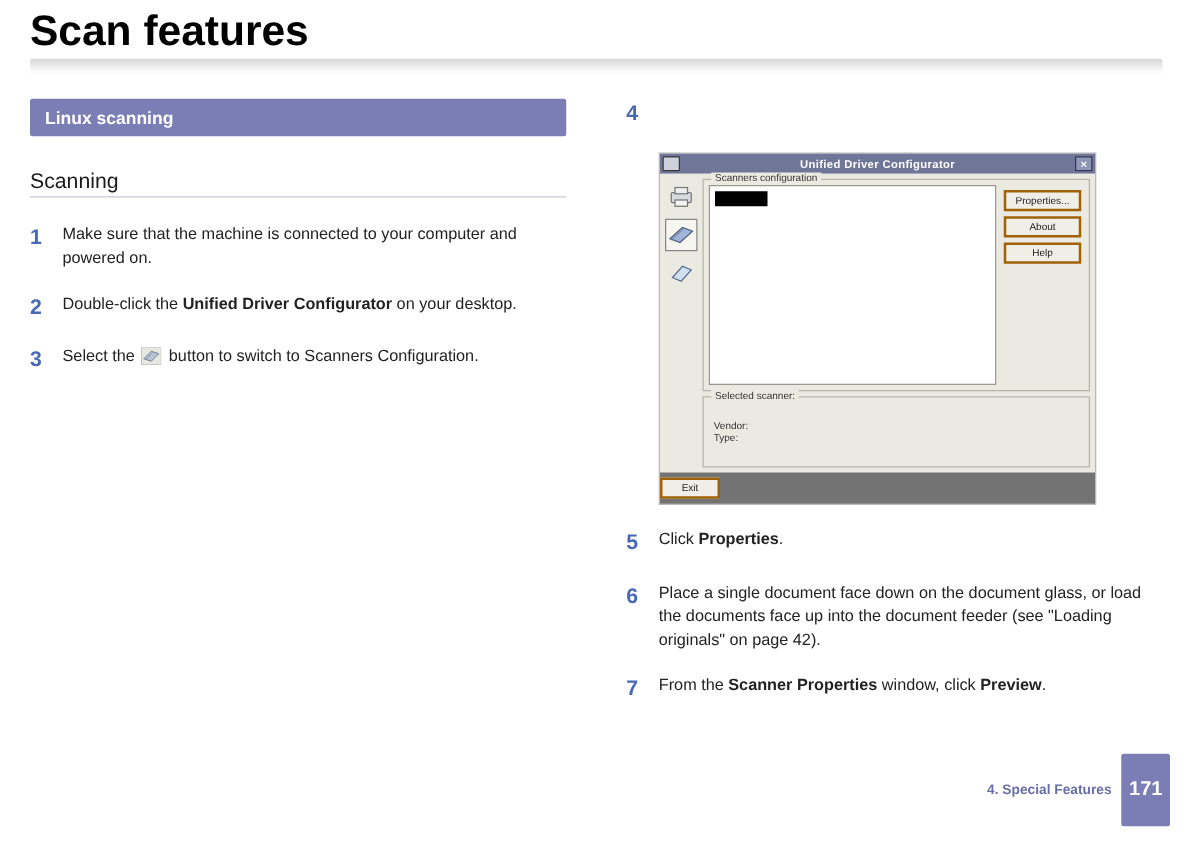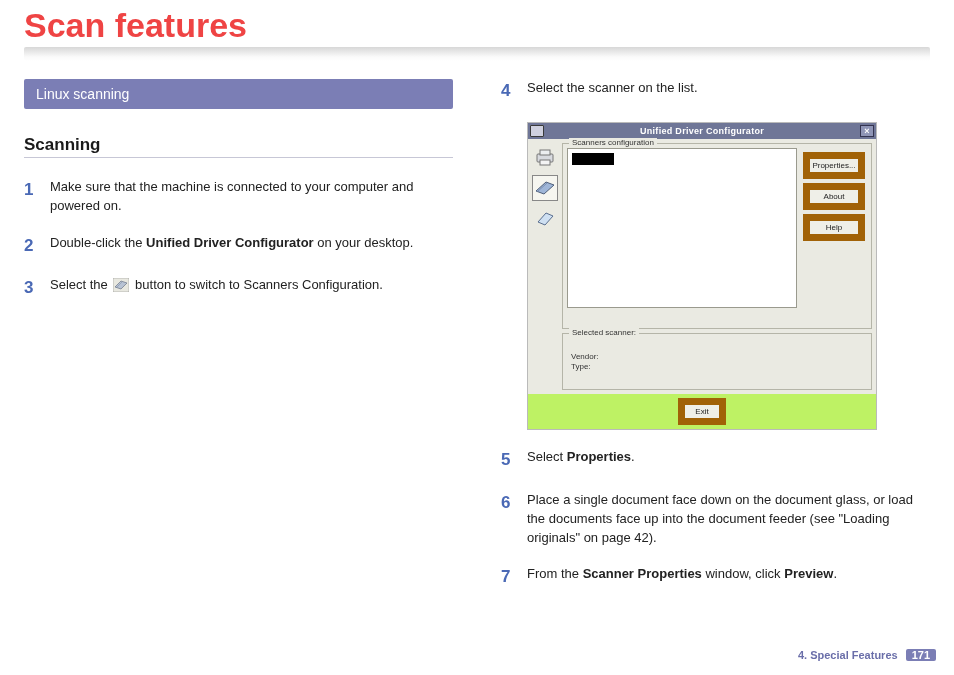--- a/index.html
+++ b/index.html
@@ -8,48 +8,48 @@
     height: 675px;
     font-family: "Segoe UI", "Myriad Pro", Arial, sans-serif;
     background: #ffffff;
     position: relative;
     color: #222;
   }
   .page-title {
     font-size: 34px;
     font-weight: 700;
     padding: 6px 0 2px 24px;
-    color: #ef4444;
+    color: #000000;
   }
   .title-underline {
     height: 14px;
     margin: 0 24px 18px 24px;
     background: linear-gradient(to bottom, #d7d7d7 0%, #fafafa 70%, #ffffff 100%);
     border-radius: 2px;
   }
   .content {
     display: flex;
     padding: 0 24px;
     gap: 48px;
   }
   .col {
     flex: 1;
   }
   .section-bar {
     background: #7b7eb5;
     color: #ffffff;
-    font-weight: 400;
+    font-weight: 700;
     font-size: 14px;
     padding: 7px 12px;
     border-radius: 2px;
     margin-bottom: 26px;
     width: 100%;
   }
   .subheading {
-    font-weight: 700;
+    font-weight: 400;
     font-size: 17px;
     margin-top: 8px;
     margin-bottom: 2px;
     color: #1a1a1a;
   }
   .sub-underline {
     height: 1px;
     background: #c7c7d6;
     margin-bottom: 20px;
   }
@@ -130,21 +130,21 @@
   }
   .sidebtn.active { border: 1px solid #888; background: #f6f6f0; }
   .fig-main {
     flex: 1;
     display: flex;
     flex-direction: column;
   }
   .fig-group {
     border: 1px solid #b5b5a8;
     margin: 2px;
-    padding: 4px 4px 20px 4px;
+    padding: 4px 4px 4px 4px;
     position: relative;
     background: #eaeae2;
   }
   .fig-group-label {
     position: absolute;
     top: -6px; left: 6px;
     background: #eaeae2;
     font-size: 8px;
     padding: 0 3px;
     color: #333;
@@ -165,55 +165,55 @@
   .fig-btncol {
     position: absolute;
     right: 6px; top: 8px;
     width: 62px;
     display: flex; flex-direction: column; gap: 4px;
   }
   .fig-btn {
     font-size: 8px;
     text-align: center;
     background: #efefe8;
-    border: 7px solid #a16207;
+    border: 2px solid #a16207;
     padding: 2px 0;
     color: #222;
   }
   .selinfo {
     font-size: 8px;
     color: #333;
     line-height: 1.35;
     padding: 2px 2px 0 2px;
   }
   .fig-footer {
     display: flex;
-    justify-content: center;
-    padding: 4px 10px;
-    background: #bef264;
+    justify-content: flex-start;
+    padding: 4px 0;
+    background: #737373;
   }
   .fig-footer .fig-btn { width: 48px; }
 
   
   .page-footer {
     position: absolute;
     bottom: 14px;
     right: 18px;
     display: flex;
     align-items: center;
     gap: 8px;
     font-size: 11px;
   }
   .footer-text { color: #6a6ea9; font-weight: 700; text-align: right; }
   .page-badge {
     background: #7b7eb5;
     color: #fff;
     font-weight: 700;
-    font-size: 11px;
-    padding: 0 6px;
+    font-size: 16px;
+    padding: 20px 6px;
     border-radius: 2px;
   }
 </style>
 </head>
 <body>
 
 <div class="page-title">Scan features</div>
 <div class="title-underline"></div>
 
 <div class="content">
@@ -249,21 +249,20 @@
         </span>
         <span> button to switch to Scanners Configuration.</span>
       </div>
     </div>
   </div>
 
   <div class="col">
 
     <div class="step">
       <div class="step-num">4</div>
-      <div class="step-text">Select the scanner on the list.</div>
     </div>
 
     <div class="figure-wrap">
       <div class="fig-titlebar">
         <div class="fig-title-icon"></div>
         <div class="fig-title-pad">Unified Driver Configurator</div>
         <div class="fig-close">×</div>
       </div>
       <div class="fig-body">
         <div class="fig-side">
@@ -308,21 +307,21 @@
         </div>
       </div>
       <div class="fig-footer">
         <div class="fig-btn">Exit</div>
       </div>
     </div>
 
     <div class="step">
       <div class="step-num">5</div>
       <div class="step-text">
-        <span>Select </span><span class="bold">Properties</span><span>.</span>
+        <span>Click </span><span class="bold">Properties</span><span>.</span>
       </div>
     </div>
 
     <div class="step">
       <div class="step-num">6</div>
       <div class="step-text">Place a single document face down on the document glass, or load the documents face up into the document feeder (see "Loading originals" on page 42).</div>
     </div>
 
     <div class="step">
       <div class="step-num">7</div>

